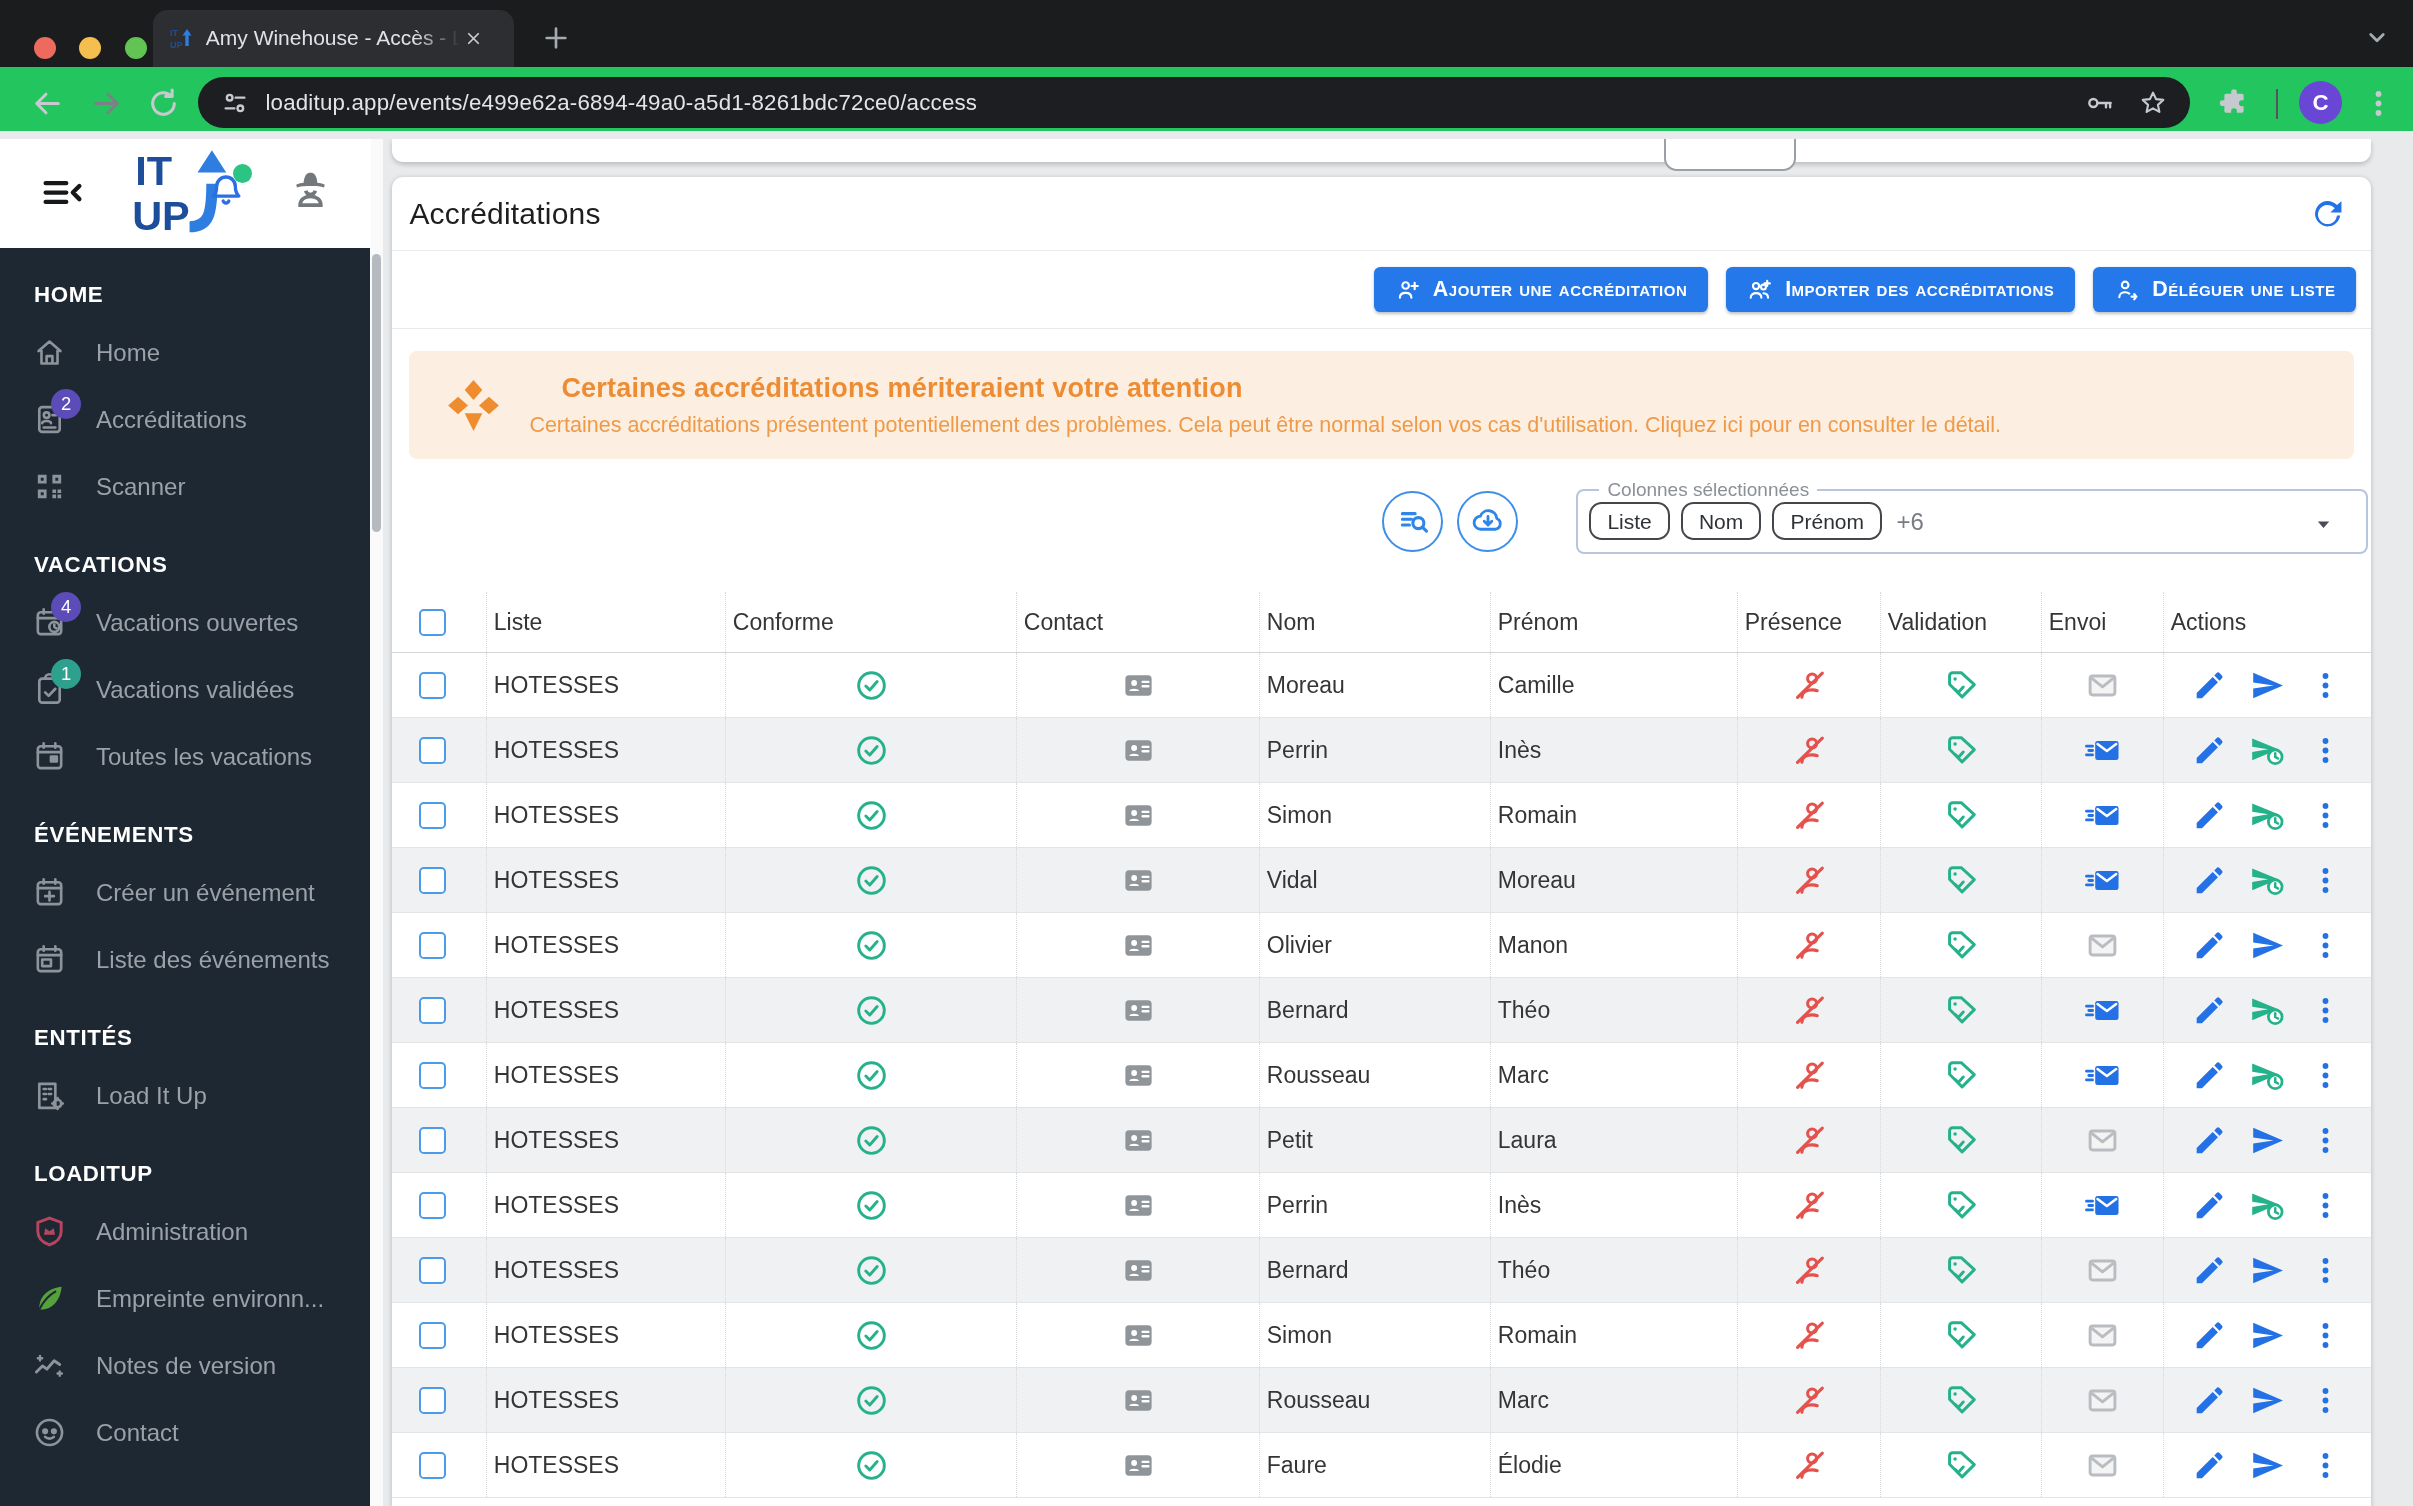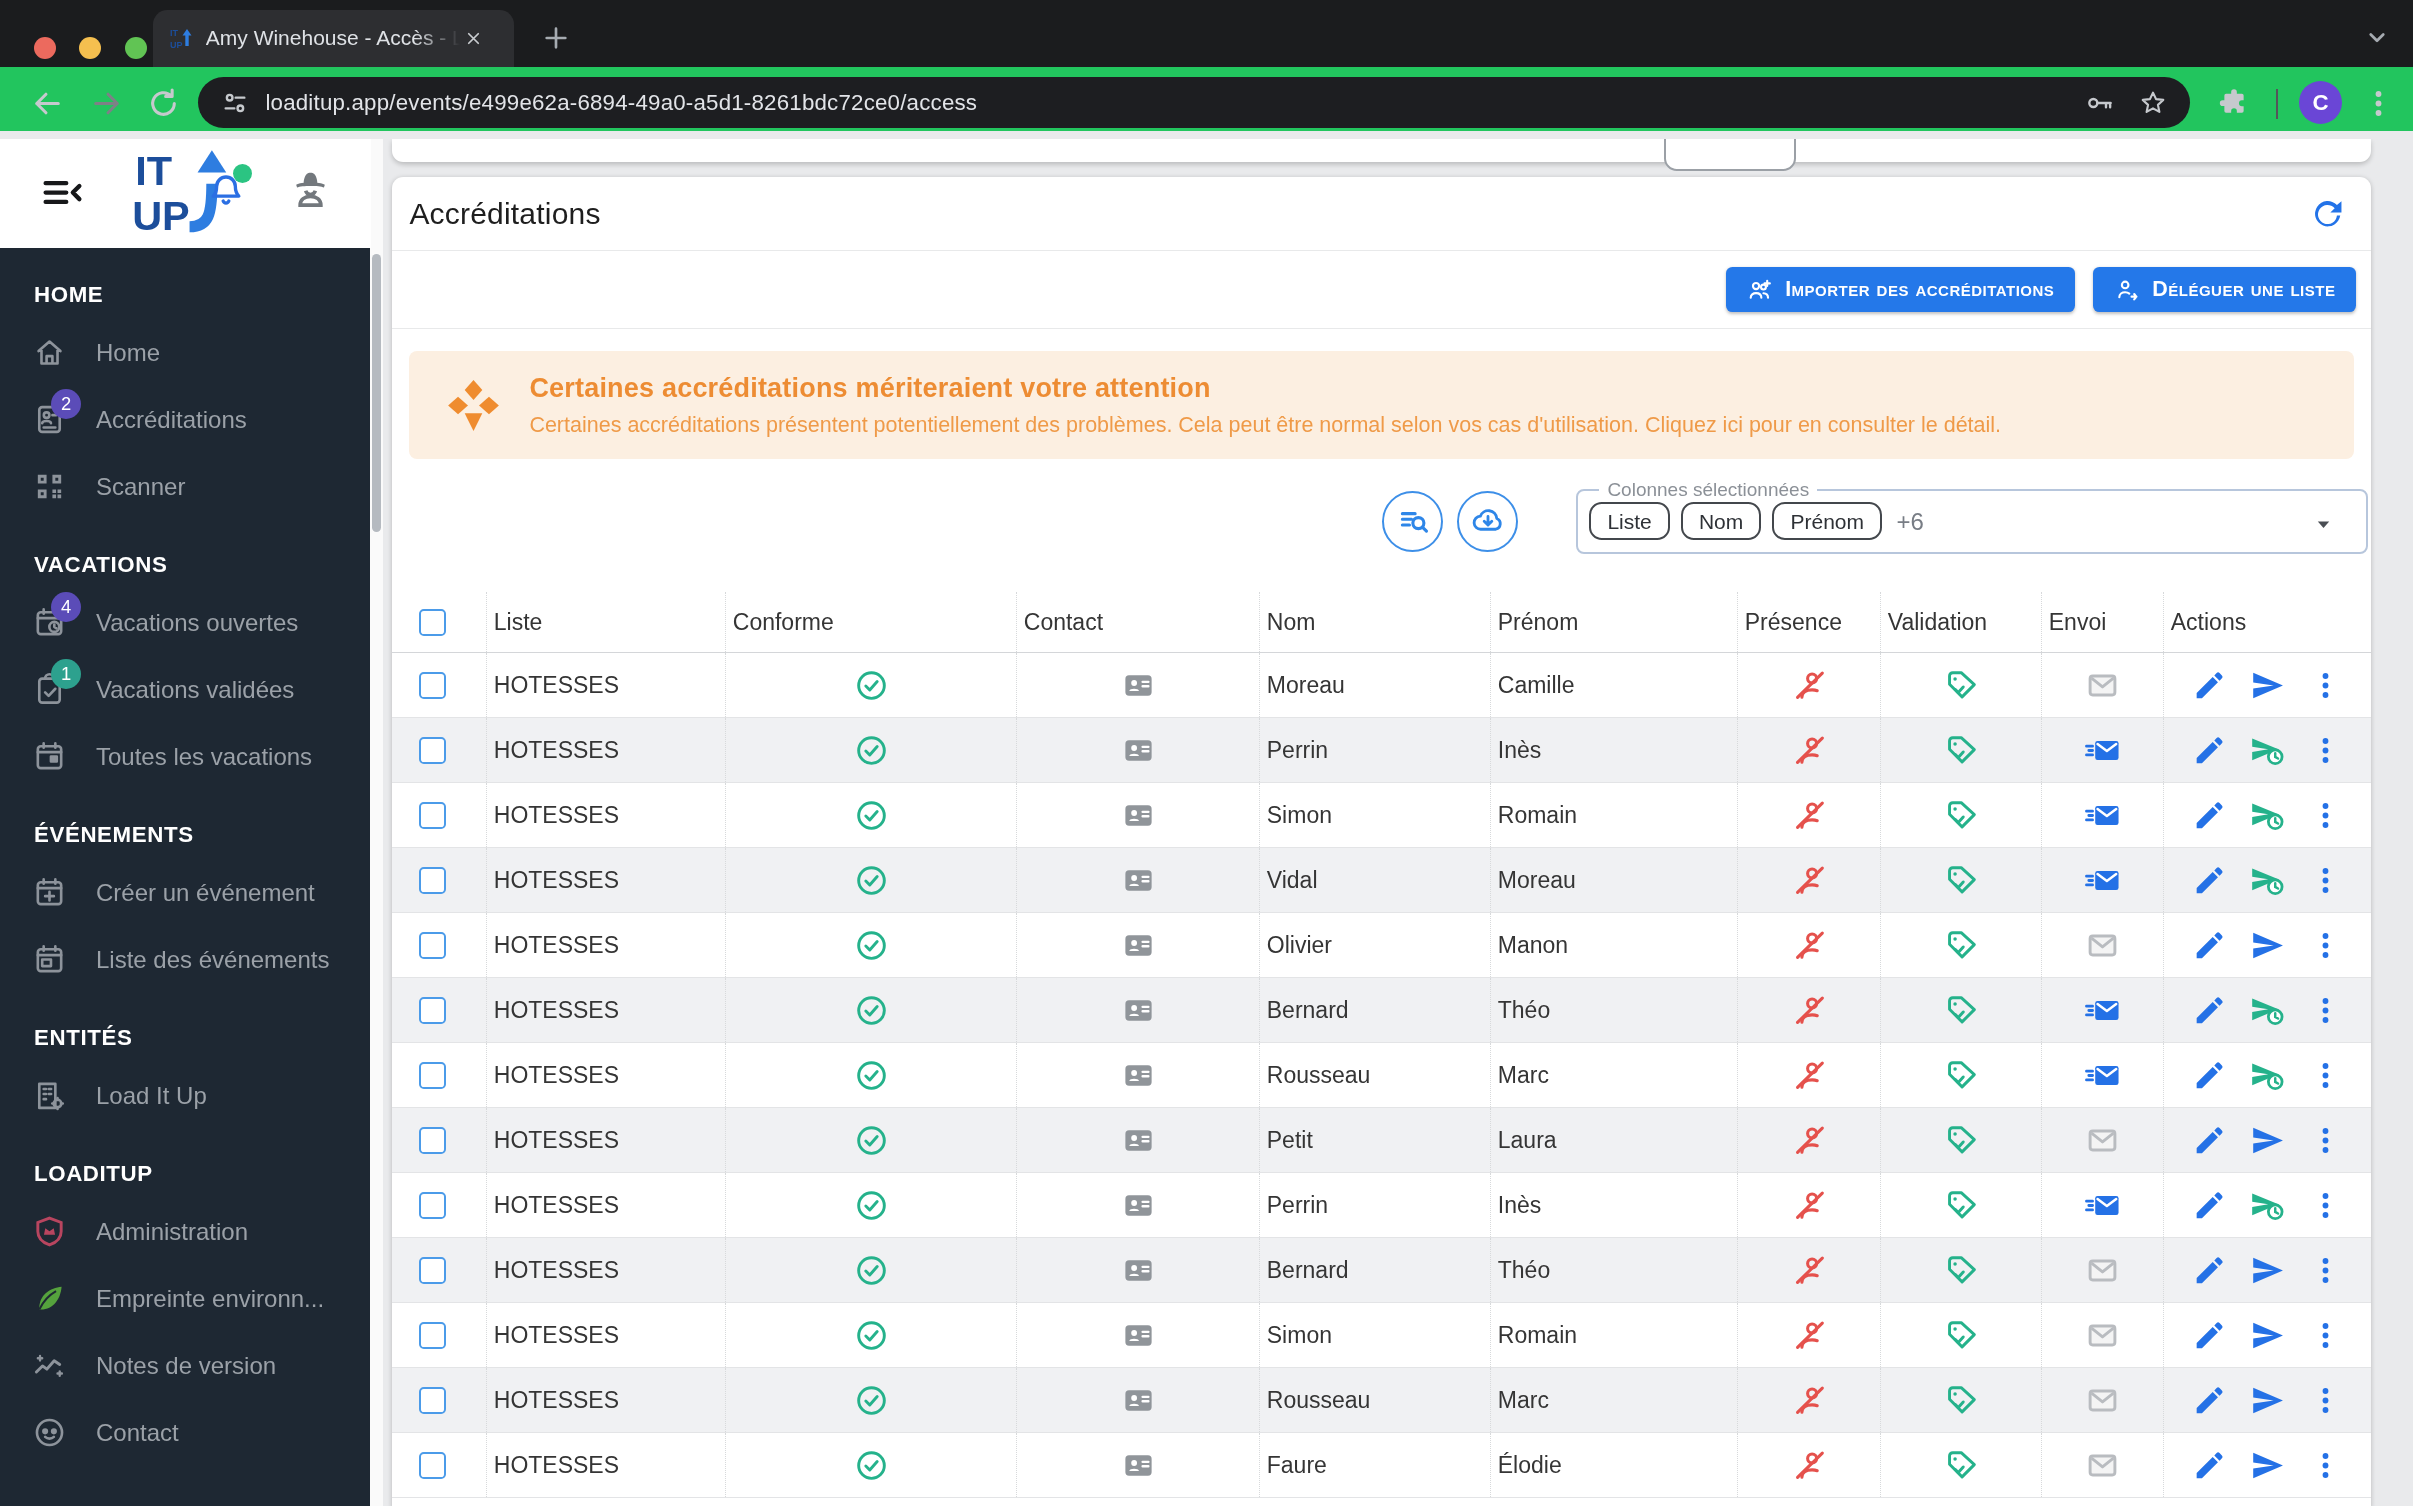--- a/index.html
+++ b/index.html
@@ -78,21 +78,21 @@
 
   .btn-row { height:77px; display:flex; align-items:center; justify-content:flex-end; gap:17.6px; padding-right:15px; }
   .bluebtn { height:45px; display:flex; align-items:center; gap:12.8px; padding:0 21px; background:#2478e9; border:none; border-radius:6.4px; color:#fff;
     font-family:"Liberation Sans",sans-serif; font-variant:small-caps; font-size:21.5px; font-weight:600; letter-spacing:0.5px; box-shadow:0 1.6px 3.2px rgba(0,0,0,.25); }
   .bluebtn .bicon { width:25.5px; height:25.5px; color:#fff; } .bluebtn .bicon svg { width:25.5px; height:25.5px; }
 
   .banner { margin:22.3px 17px 0 17px; height:108px; background:#fcefe1; border-radius:8px; display:flex; align-items:center; padding-left:38px; }
   .banner-icon { width:53px; height:53px; color:#ef8c2f; flex:0 0 auto; }
   .banner-icon svg { width:53px; height:53px; }
   .banner-text { margin-left:29px; }
-  .banner-title { font-size:27px; font-weight:700; color:#ed8c33; letter-spacing:0.2px; }
+  .banner-title { font-size:27px; font-weight:700; color:#ed8c33; letter-spacing:0.2px;margin-left:32px; }
   .banner-msg { margin-top:9.6px; font-size:21.5px; color:#ef9a48; }
 
   .controls { position:relative; margin-top:30px; height:65px; }
   .circlebtn { position:absolute; top:1.6px; width:61px; height:61px; border-radius:50%; background:#fff; border:2.4px solid #3d8fe8; color:#2e86e8; display:flex; align-items:center; justify-content:center; }
   .circlebtn svg { width:34px; height:34px; }
   .cb-search { left:990px; } .cb-down { left:1065px; }
   .colbox { position:absolute; left:1184px; top:0; width:792px; height:65px; border:2px solid #b7c6dc; border-radius:8px; display:flex; align-items:center; padding-left:11px; }
   .colbox-legend { position:absolute; left:21px; top:-12.8px; background:#fff; padding:0 8px; font-size:19px; color:#8b9097; }
   .chip { border:2px solid #43474c; border-radius:12.8px; padding:5.6px 16px; font-size:21px; color:#2e3136; margin-right:11.2px; }
   .more { margin-left:3.2px; font-size:24px; color:#787d85; }
@@ -335,20 +335,28 @@
         <h1 class="page-title">Accréditations</h1>
         <div class="refresh-btn"><svg viewBox="0 0 24 24" fill="currentColor" stroke="none">
               <path d="M17.65 6.35 A8 8 0 1 0 19.73 13 h-2.08 a6 6 0 1 1 -1.42 -4.58 L13.5 11 H20.5 V4 Z"></path>
             </svg></div>
       </div>
       <div class="hdiv"></div>
 
       <div class="btn-row">
         <button class="bluebtn">
           <span class="bicon"><svg viewBox="0 0 24 24" fill="none" stroke="currentColor" stroke-width="2" stroke-linecap="round">
+                <circle cx="10" cy="8" r="3.1"></circle>
+                <path d="M4.6 19.5 c0-3 2.4-4.6 5.4-4.6 s5.4 1.6 5.4 4.6"></path>
+                <path d="M18.5 5.5 v6 M15.5 8.5 h6"></path>
+              </svg></span>
+          <span>Ajouter une accréditation</span>
+        </button>
+        <button class="bluebtn">
+          <span class="bicon"><svg viewBox="0 0 24 24" fill="none" stroke="currentColor" stroke-width="2" stroke-linecap="round">
                 <circle cx="8.5" cy="8.5" r="2.9"></circle>
                 <circle cx="15.5" cy="9.5" r="2.3"></circle>
                 <path d="M3.5 19.5 c0-2.8 2.2-4.3 5-4.3 s5 1.5 5 4.3 M15.5 15.3 c2.3.2 4.3 1.6 4.3 4.2"></path>
                 <path d="M19 3.5 v5 M16.5 6 h5"></path>
               </svg></span>
           <span>Importer des accréditations</span>
         </button>
         <button class="bluebtn">
           <span class="bicon"><svg viewBox="0 0 24 24" fill="none" stroke="currentColor" stroke-width="2" stroke-linecap="round">
                 <circle cx="10.5" cy="7.5" r="3.1"></circle>

